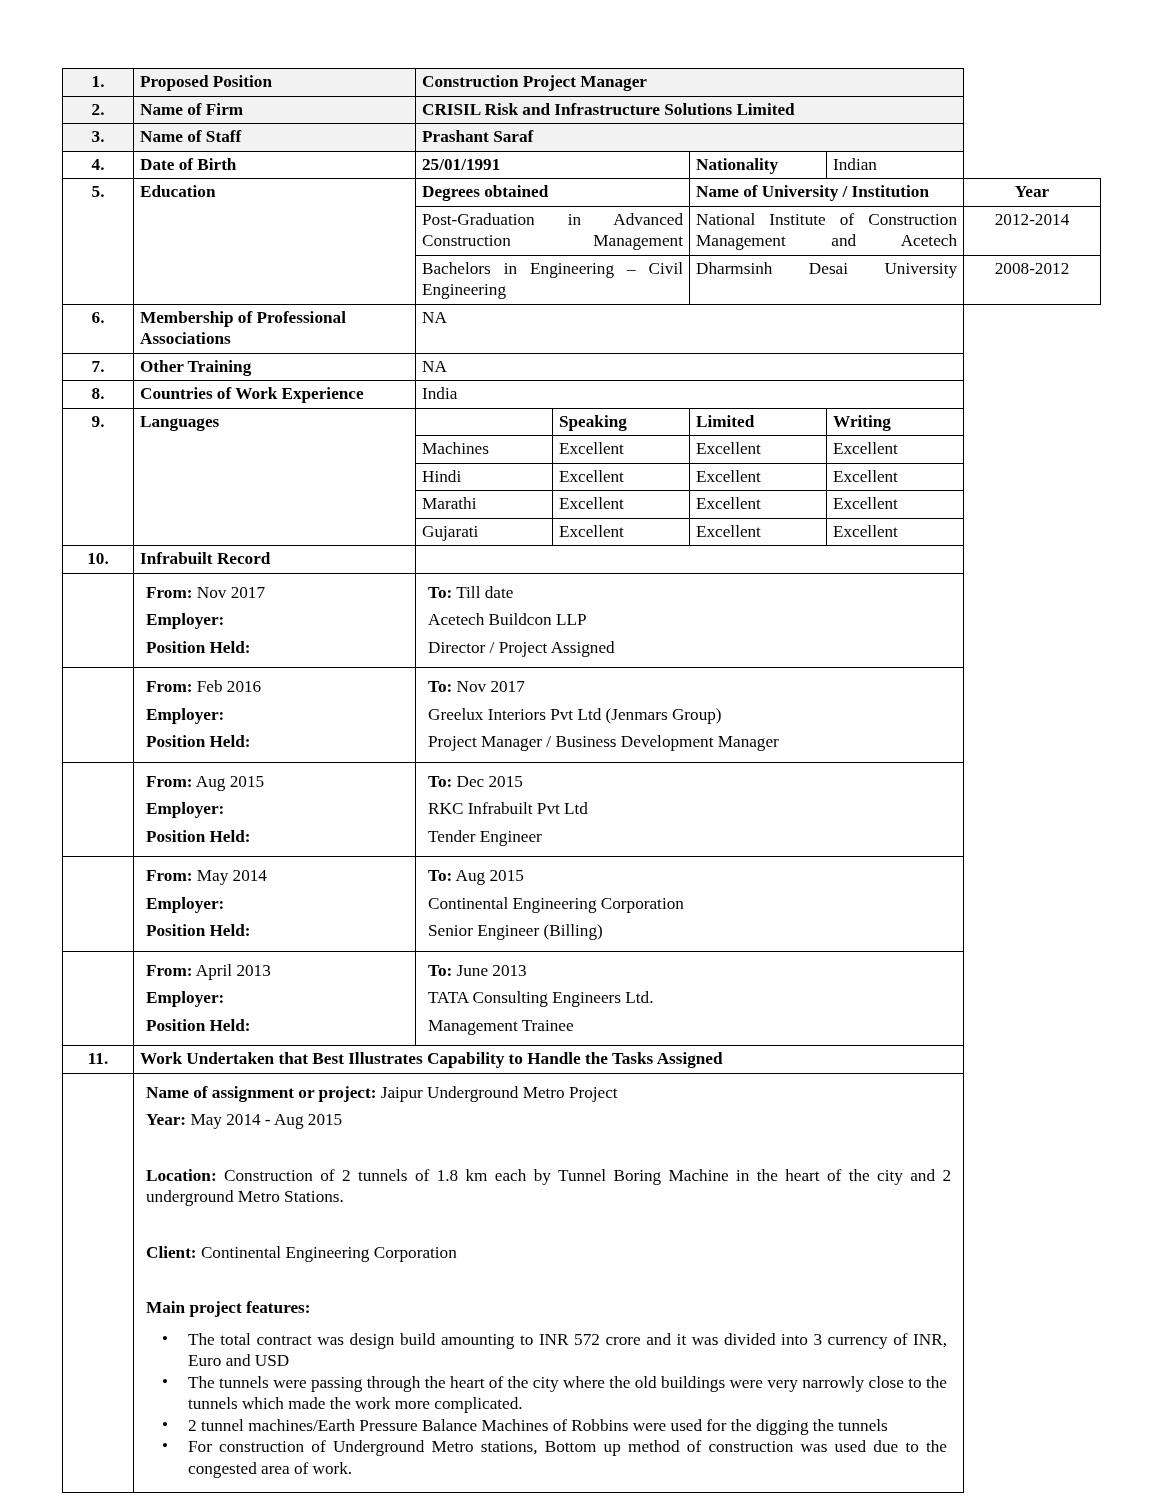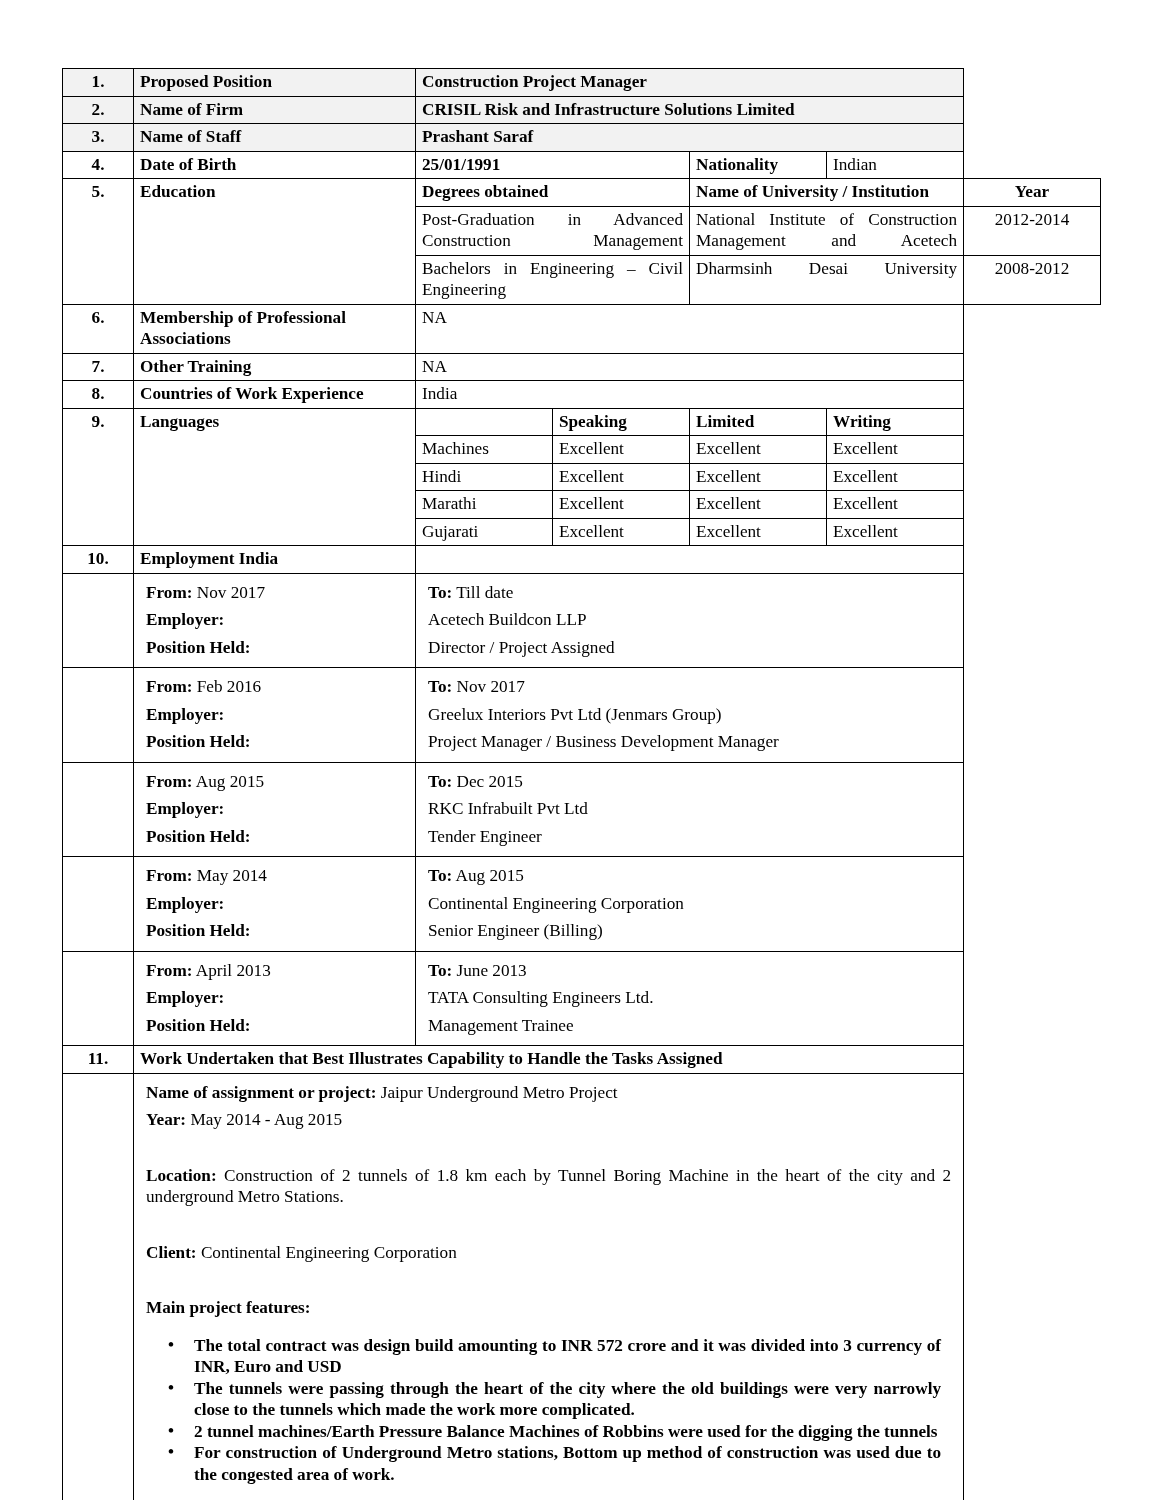--- a/index.html
+++ b/index.html
@@ -38,23 +38,22 @@
   .just { text-align: justify; text-align-last: justify; margin-left: 25px; }
   .justnl { text-align: justify; }
   .ctr { text-align: center; }
 
   
   .c-num   { width: 71px; }
   .c-label { width: 282px; }
 
   .bullets {
     list-style: none;
-    margin: 16px;
+    margin: 10px;
     padding: 0;
-    font-weight: bold;
   }
   .bullets li {
     position: relative;
     padding-left: 38px;
     margin: 0 0 0 0;
     text-align: justify;
   }
   .bullets li::before {
     content: "\2022";
     position: absolute;
@@ -174,21 +173,21 @@
     </tr>
     <tr>
       <td>Gujarati</td>
       <td>Excellent</td>
       <td>Excellent</td>
       <td>Excellent</td>
     </tr>
 
     <tr>
       <td class="b ctr">10.</td>
-      <td class="b">Employment India</td>
+      <td class="b">Infrabuilt Record</td>
       <td colspan="4"></td>
     </tr>
 
     <tr>
       <td></td>
       <td class="emp-cell">
         <div class="p0"><span class="b">From:</span> <span>Nov 2017</span></div>
         <div class="p0 b">Employer:</div>
         <div class="p0 b">Position Held:</div>
       </td>

